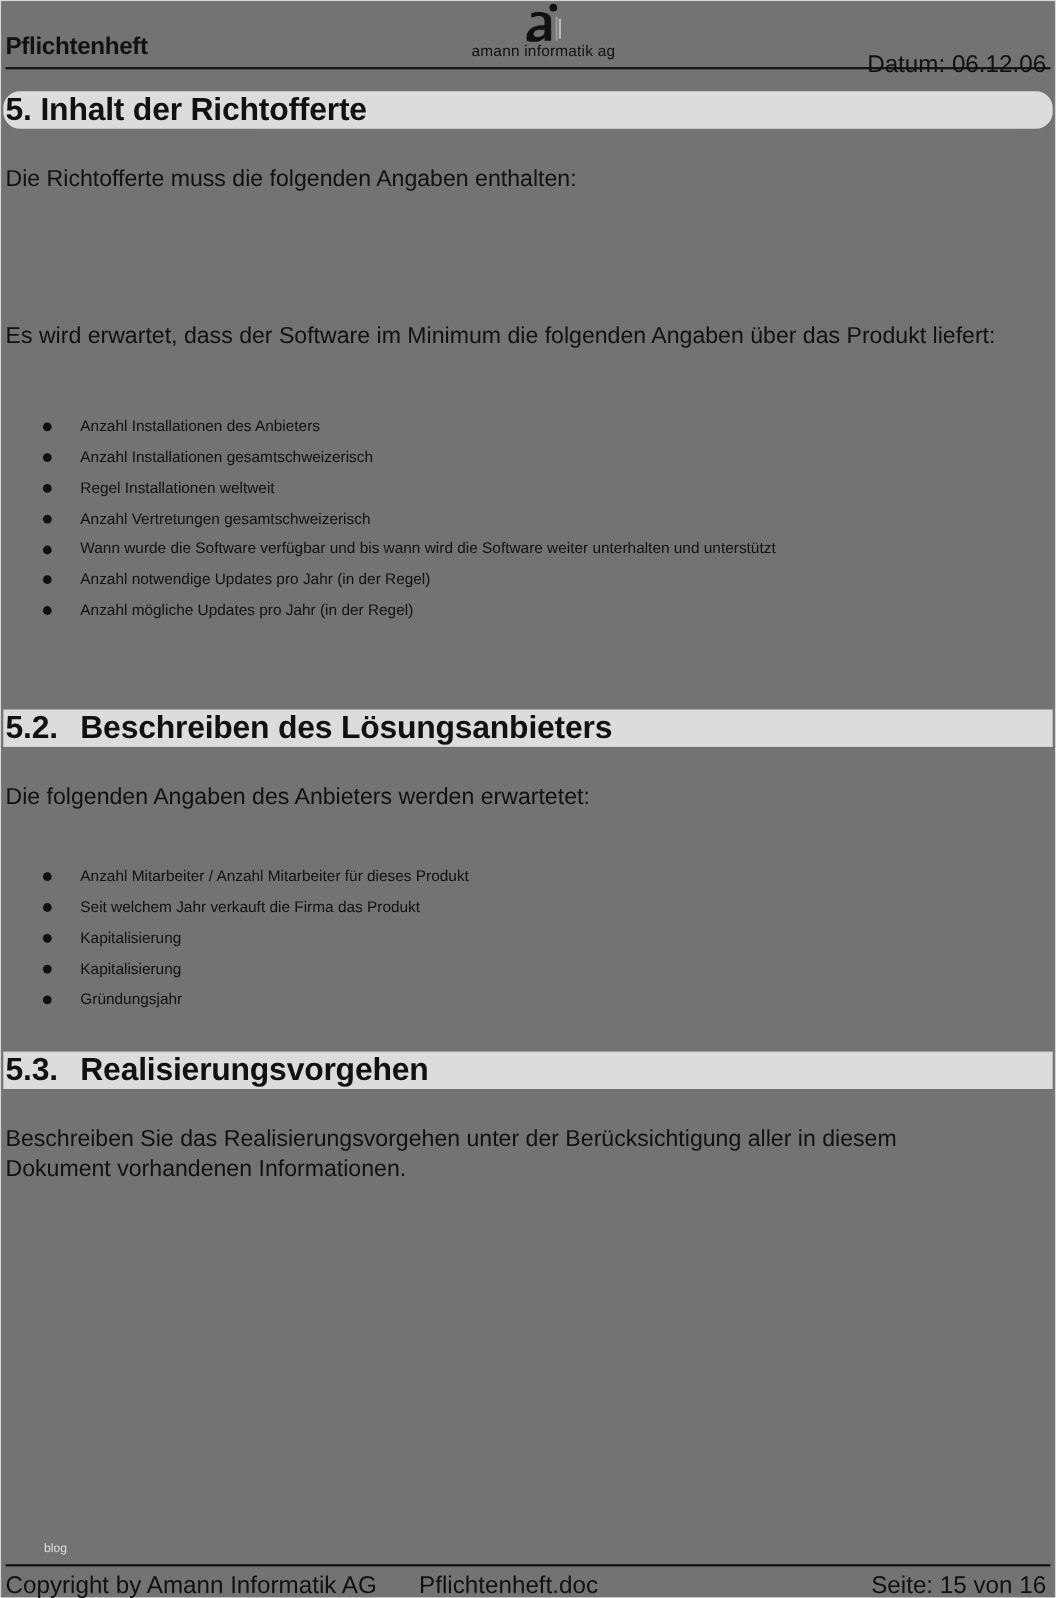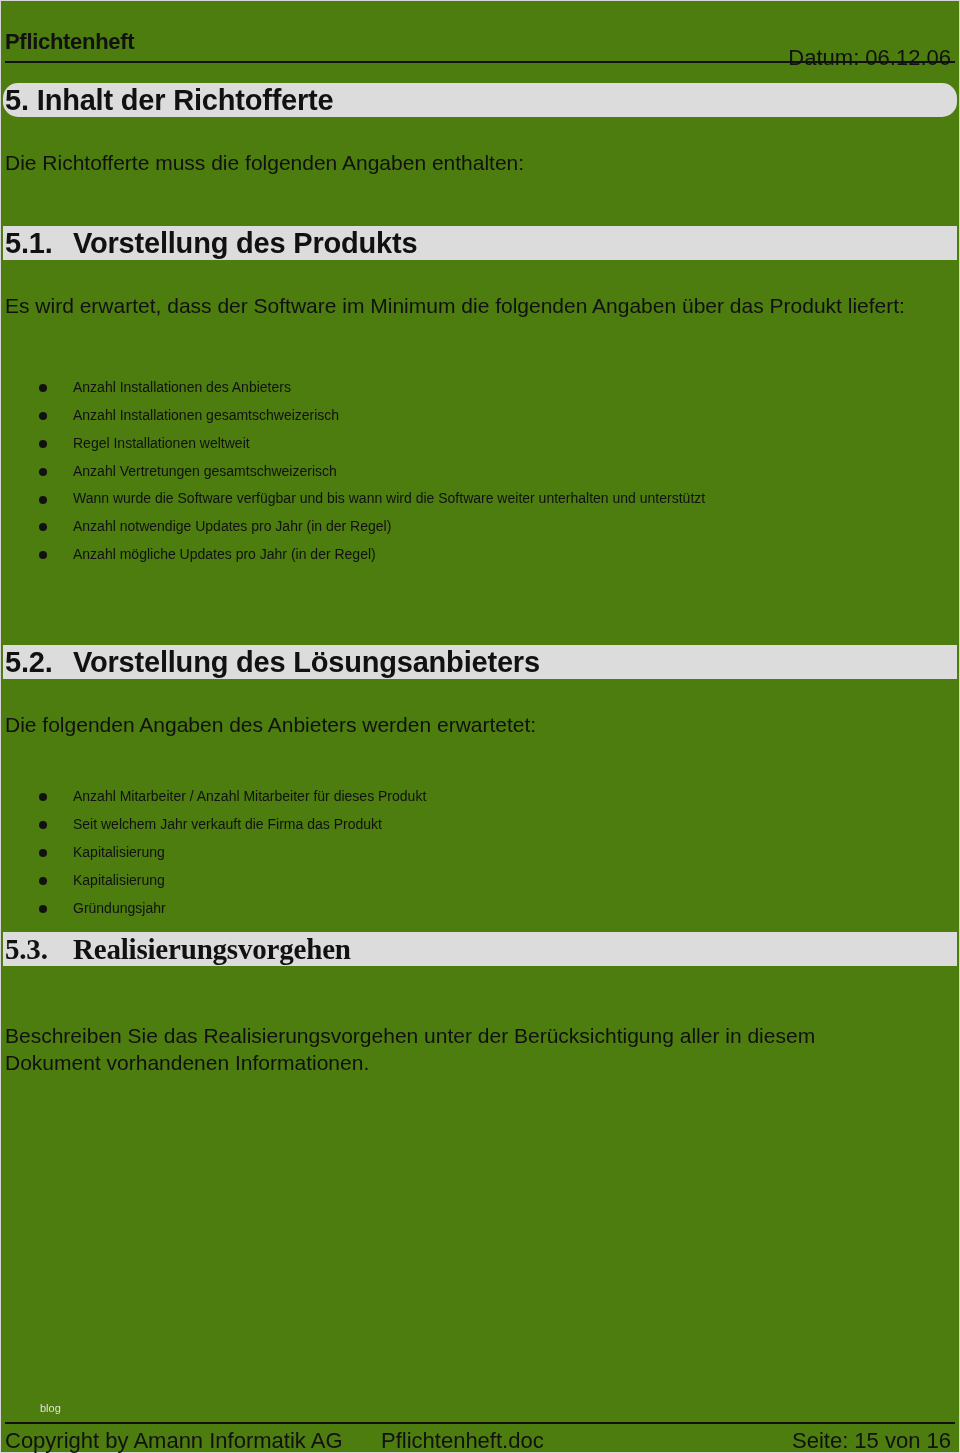--- a/index.html
+++ b/index.html
@@ -14,21 +14,21 @@
       color: #111;
       position: relative;
       overflow: hidden;
     }
     .page {
       position: absolute;
       left: 0; top: 0;
       width: 958px;
       height: 1451px;
       border: 1px solid #d6d6d6;
-      background: #4d7c0f;
+      background: #737373;
     }
     .header {
       position: absolute;
       left: 4px; right: 4px;
       top: 0;
       height: 60px;
       border-bottom: 2px solid #111;
     }
     .header-title {
       position: absolute;
@@ -149,55 +149,62 @@
       font-size: 22px;
     }
   </style>
 </head>
 <body>
 
 <div class="page">
 
   <div class="header">
     <div class="header-title">Pflichtenheft</div>
+    <div class="logo">
+      <svg class="logo-mark" viewBox="0 0 40 36" width="40" height="36">
+        <circle cx="28" cy="4" r="3.5" fill="#111"></circle>
+        <path d="M4 34 C2 26 8 20 18 20 L20 20 L20 16 C20 12 16 11 12 12 L8 13 L8 9 C14 7 26 7 26 15 L26 34 L20 34 L20 31 C18 34 14 35 10 35 C6 35 4 34 4 34 Z M20 24 L16 24 C12 24 10 26 10 28 C10 31 14 31 17 30 C19 29 20 28 20 26 Z" fill="#111"></path>
+        <rect x="27" y="12" width="2" height="22" fill="#777"></rect>
+        <rect x="30" y="12" width="2" height="22" fill="#999"></rect>
+        <rect x="33" y="14" width="2" height="18" fill="#bbb"></rect>
+      </svg>
+      <div class="logo-text">amann informatik ag</div>
+    </div>
     <div class="header-date">Datum: 06.12.06</div>
   </div>
 
   <div class="heading h1" style="top:82px;border-radius:15px;">
     <span class="num">5.</span><span>Inhalt der Richtofferte</span>
   </div>
   <div class="para" style="top:148px;">Die Richtofferte muss die folgenden Angaben enthalten:</div>
 
-  <div class="heading" style="top:225px;">
-    <span class="num">5.1.</span><span>Vorstellung des Produkts</span>
-  </div>
   <div class="para" style="top:291px;">Es wird erwartet, dass der Software im Minimum die folgenden Angaben über das Produkt liefert:</div>
   <ul class="list" style="top:372px;">
     <li><span class="bullet"></span><span>Anzahl Installationen des Anbieters</span></li>
     <li><span class="bullet"></span><span>Anzahl Installationen gesamtschweizerisch</span></li>
     <li><span class="bullet"></span><span>Regel Installationen weltweit</span></li>
     <li><span class="bullet"></span><span>Anzahl Vertretungen gesamtschweizerisch</span></li>
     <li style="line-height:27px;"><span class="bullet"></span><span>Wann wurde die Software verfügbar und bis wann wird die Software weiter unterhalten und unterstützt</span></li>
     <li><span class="bullet"></span><span>Anzahl notwendige Updates pro Jahr (in der Regel)</span></li>
     <li><span class="bullet"></span><span>Anzahl mögliche Updates pro Jahr (in der Regel)</span></li>
   </ul>
 
   <div class="heading" style="top:644px;">
-    <span class="num">5.2.</span><span>Vorstellung des Lösungsanbieters</span>
+    <span class="num">5.2.</span><span>Beschreiben des Lösungsanbieters</span>
   </div>
   <div class="para" style="top:710px;">Die folgenden Angaben des Anbieters werden erwartetet:</div>
   <ul class="list" style="top:738px;margin-top:43px;">
     <li><span class="bullet"></span><span>Anzahl Mitarbeiter / Anzahl Mitarbeiter für dieses Produkt</span></li>
     <li><span class="bullet"></span><span>Seit welchem Jahr verkauft die Firma das Produkt</span></li>
     <li><span class="bullet"></span><span>Kapitalisierung</span></li>
     <li><span class="bullet"></span><span>Kapitalisierung</span></li>
     <li><span class="bullet"></span><span>Gründungsjahr</span></li>
   </ul>
 
-  <div class="heading" style="top:931px;font-family:Liberation Serif, serif;">
+  <div class="heading" style="top:955px;">
     <span class="num">5.3.</span><span>Realisierungsvorgehen</span>
   </div>
   <div class="para" style="top:1021px; right:60px;">Beschreiben Sie das Realisierungsvorgehen unter der Berücksichtigung aller in diesem Dokument vorhandenen Informationen.</div>
 
   <div class="watermark">blog</div>
 
   <div class="footer">
     <div class="footer-copy">Copyright by Amann Informatik AG</div>
     <div class="footer-file">Pflichtenheft.doc</div>
     <div class="footer-page">Seite: 15 von 16</div>

